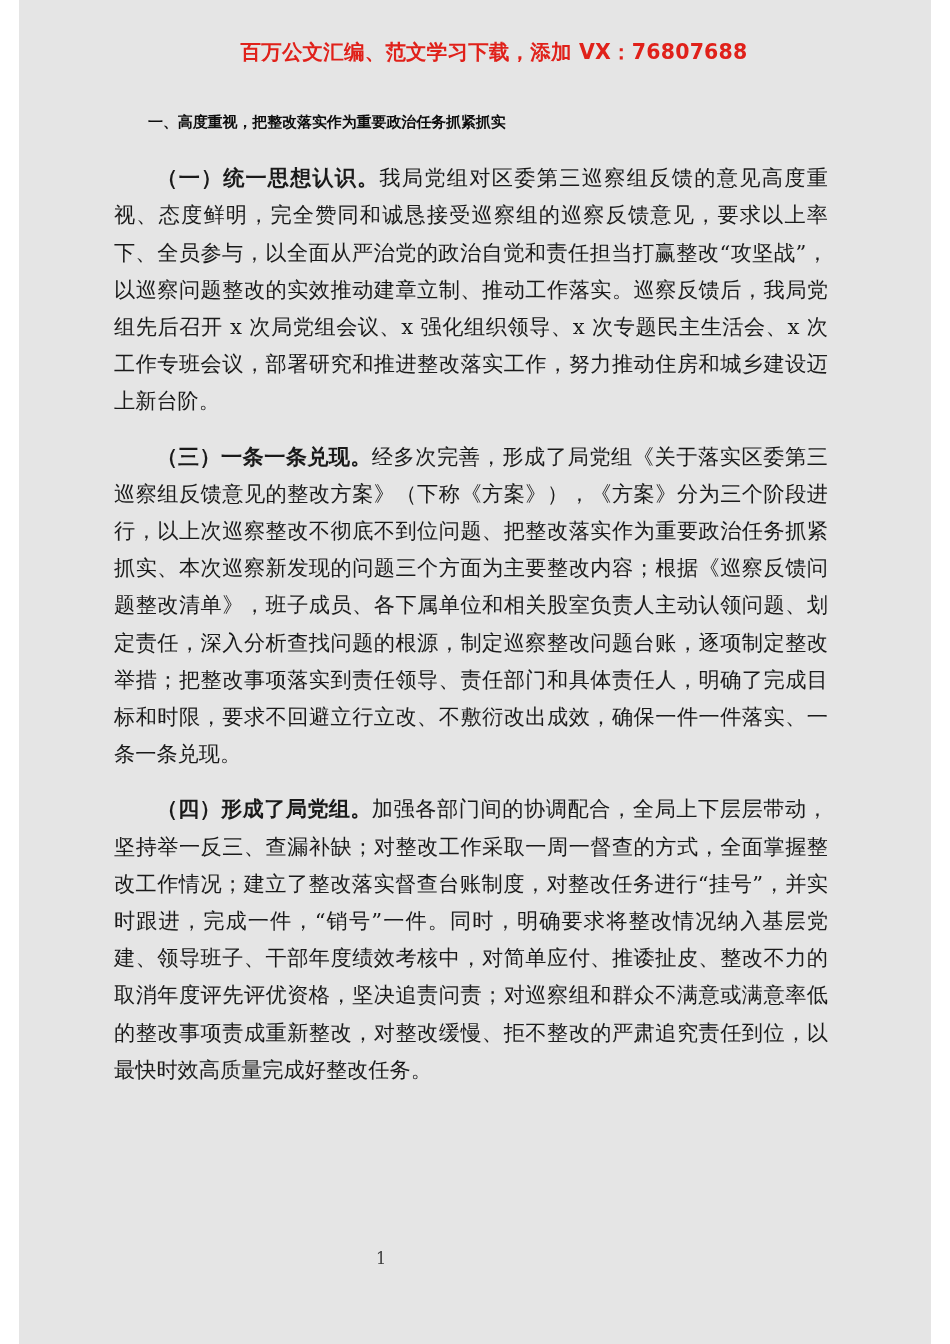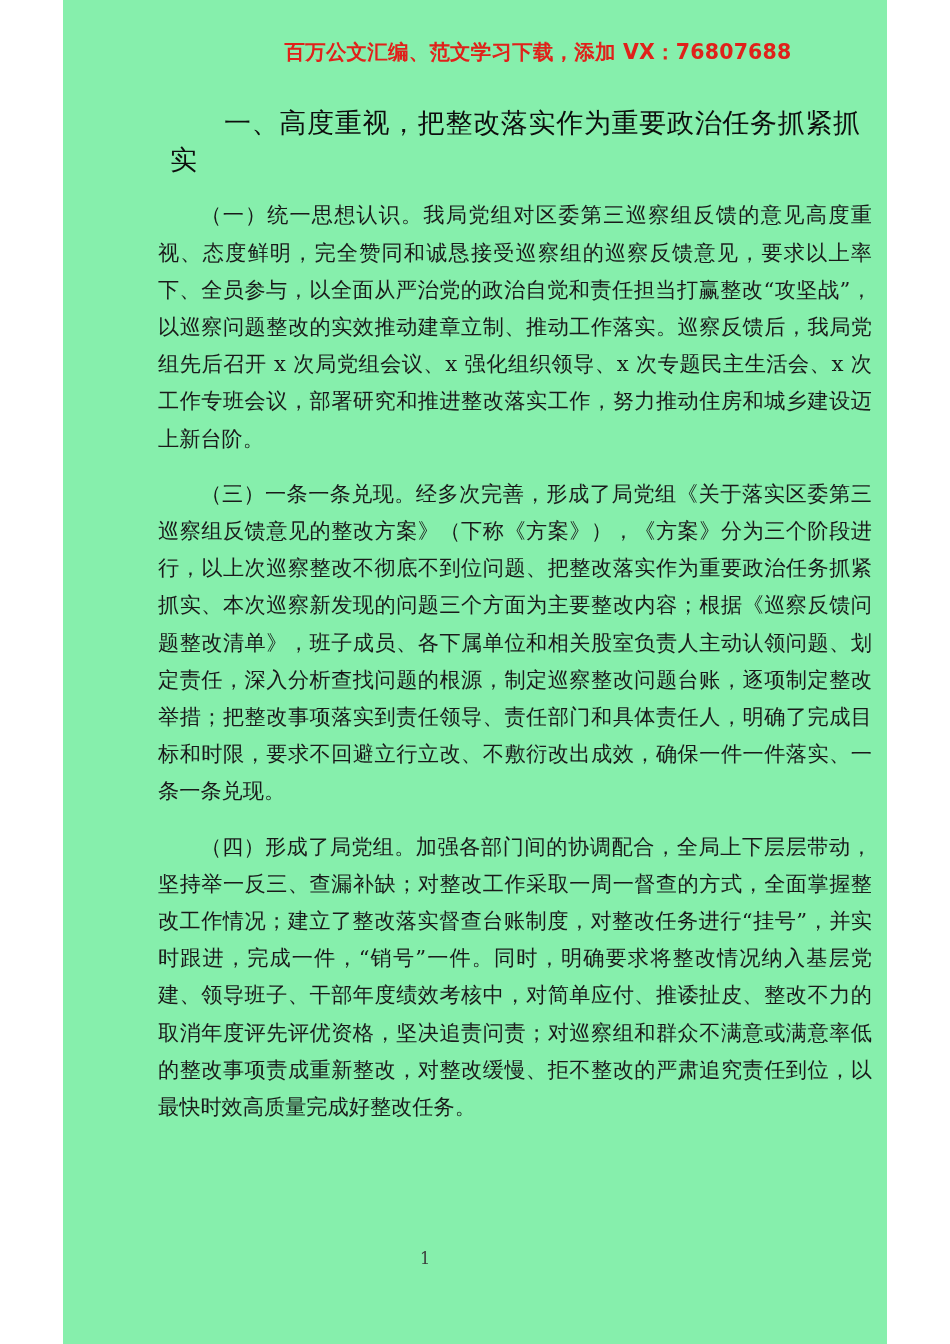--- a/index.html
+++ b/index.html
@@ -6,24 +6,24 @@
   html, body {
     margin: 0;
     padding: 0;
     background: #ffffff;
   }
   body {
     font-family: "DejaVu Serif", "Liberation Serif", serif;
   }
   .page {
     position: relative;
-    width: 824px;
+    width: 912px;
     height: 1344px;
     margin: 0 auto;
-    background: #86efac;
+    background: #e5e5e5;
     overflow: hidden;
     box-sizing: border-box;
   }
   .watermark-band {
     position: absolute;
     top: 38px;
     left: 0;
     width: 950px;
     text-align: center;
   }
@@ -51,33 +51,33 @@
     text-justify: inter-ideograph;
     text-indent: 2em;
     font-family: "DejaVu Serif", "Liberation Serif", serif;
     letter-spacing: 0px;
   }
   p.gap {
     margin-top: 18px;
   }
   .hd {
     font-family: "DejaVu Sans", "Liberation Sans", sans-serif;
-    font-weight: 400;
-    font-size: 27px;
+    font-weight: 700;
+    font-size: 15px;
     line-height: 37.2px;
     color: #0d0d0d;
     text-indent: 2em;
-    margin: 12px;
+    margin: 4px;
     text-align: justify;
     text-justify: inter-ideograph;
     letter-spacing: -0.1px;
   }
   .lead {
     font-family: "DejaVu Sans", "Liberation Sans", sans-serif;
-    font-weight: 400;
+    font-weight: 700;
     letter-spacing: -0.2px;
   }
   .page-number {
     position: absolute;
     left: 0;
     top: 1249px;
     width: 950px;
     text-align: center;
     font-family: "DejaVu Serif", "Liberation Serif", serif;
     font-size: 16px;

